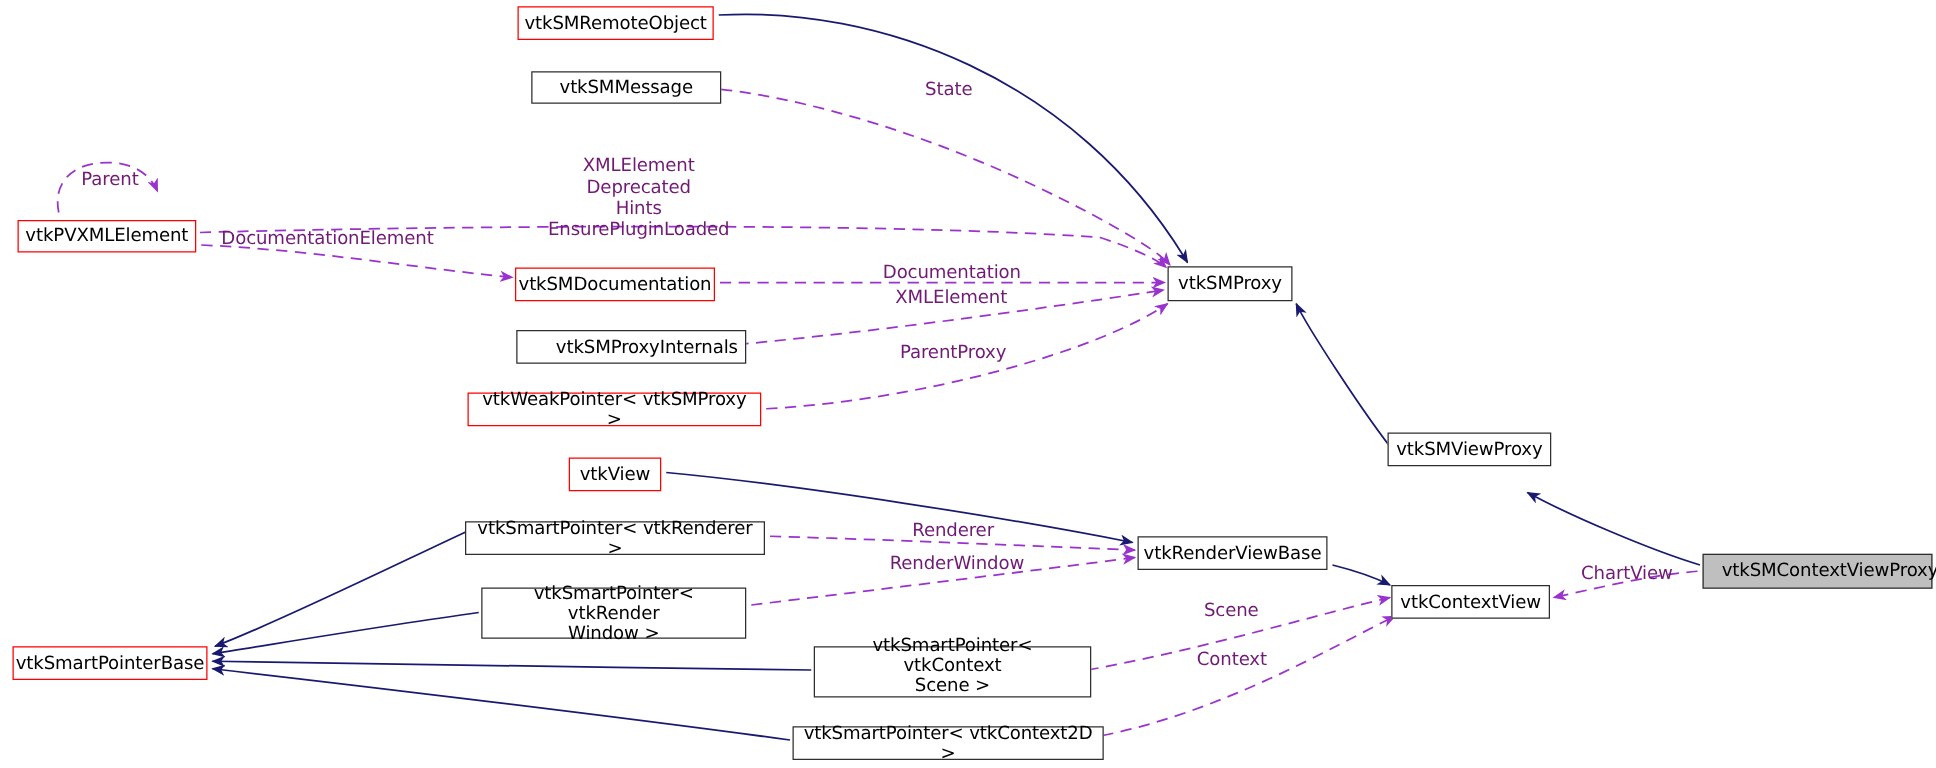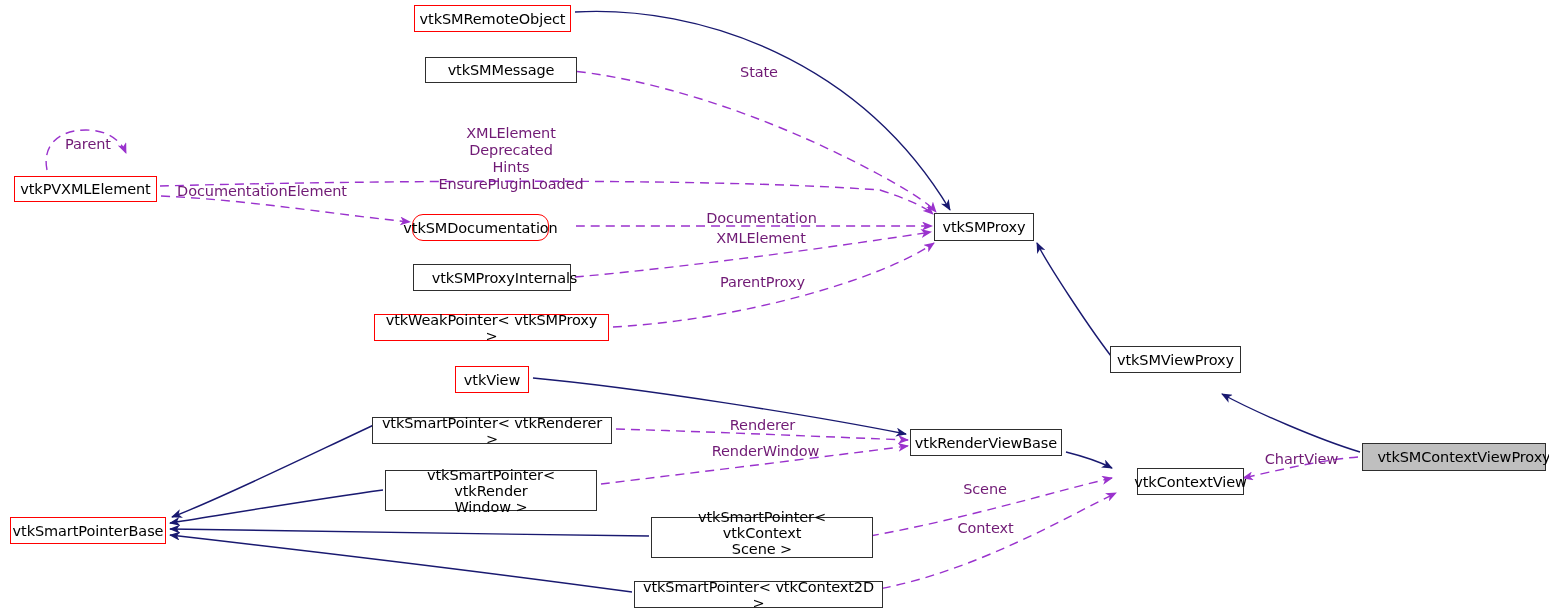--- a/index.html
+++ b/index.html
@@ -102,30 +102,30 @@
         <path d="M 870,536 C 960,520 1060,490 1112,478" fill="none" stroke="#9a32cd" stroke-width="1.4" stroke-dasharray="9,6" marker-end="url(#arrow-use)"></path>
         <path d="M 867,591 C 970,575 1070,515 1116,493" fill="none" stroke="#9a32cd" stroke-width="1.4" stroke-dasharray="9,6" marker-end="url(#arrow-use)"></path>
         <path d="M 1358,457 C 1320,460 1280,470 1243,478" fill="none" stroke="#9a32cd" stroke-width="1.4" stroke-dasharray="9,6" marker-end="url(#arrow-use)"></path>
       </g>
   </svg>
 
   <div id="node-layer">
       <div class="node-box red" style="left: 414px; top: 5px; width: 157px; height: 27px;"><span class="node-label">vtkSMRemoteObject</span></div>
       <div class="node-box" style="left: 425px; top: 57px; width: 152px; height: 26px;"><span class="node-label">vtkSMMessage</span></div>
       <div class="node-box red" style="left: 14px; top: 176px; width: 143px; height: 26px;"><span class="node-label">vtkPVXMLElement</span></div>
-      <div class="node-box red" style="left: 412px; top: 214px; width: 137px; height: 27px; border-radius: 11px;"><span class="node-label">vtkSMDocumentation</span></div>
+      <div class="node-box red" style="left: 412px; top: 214px; width: 160px; height: 27px;"><span class="node-label">vtkSMDocumentation</span></div>
       <div class="node-box" style="left: 934px; top: 213px; width: 100px; height: 28px;"><span class="node-label">vtkSMProxy</span></div>
-      <div class="node-box" style="left: 413px; top: 264px; width: 158px; height: 27px; padding-left: 25px;"><span class="node-label">vtkSMProxyInternals</span></div>
+      <div class="node-box" style="left: 413px; top: 264px; width: 184px; height: 27px; padding-left: 25px;"><span class="node-label">vtkSMProxyInternals</span></div>
       <div class="node-box red" style="left: 374px; top: 314px; width: 235px; height: 27px;"><span class="node-label">vtkWeakPointer&lt; vtkSMProxy &gt;</span></div>
       <div class="node-box red" style="left: 455px; top: 366px; width: 74px; height: 27px;"><span class="node-label">vtkView</span></div>
       <div class="node-box" style="left: 1110px; top: 346px; width: 131px; height: 27px;"><span class="node-label">vtkSMViewProxy</span></div>
       <div class="node-box" style="left: 372px; top: 417px; width: 240px; height: 27px;"><span class="node-label">vtkSmartPointer&lt; vtkRenderer &gt;</span></div>
       <div class="node-box" style="left: 910px; top: 429px; width: 152px; height: 27px;"><span class="node-label">vtkRenderViewBase</span></div>
       <div class="node-box highlight" style="left: 1362px; top: 443px; width: 184px; height: 28px; padding-left: 20px;"><span class="node-label">vtkSMContextViewProxy</span></div>
-      <div class="node-box" style="left: 1113px; top: 468px; width: 107px; height: 27px; margin-left: 24px;"><span class="node-label">vtkContextView</span></div>
+      <div class="node-box" style="left: 1113px; top: 468px; width: 127px; height: 27px;"><span class="node-label">vtkContextView</span></div>
       <div class="node-box" style="left: 385px; top: 470px; width: 212px; height: 41px;"><span class="node-label">vtkSmartPointer&lt; vtkRender
 Window &gt;</span></div>
       <div class="node-box red" style="left: 10px; top: 517px; width: 156px; height: 27px;"><span class="node-label">vtkSmartPointerBase</span></div>
       <div class="node-box" style="left: 651px; top: 517px; width: 222px; height: 41px; align-items: flex-end;"><span class="node-label">vtkSmartPointer&lt; vtkContext
 Scene &gt;</span></div>
       <div class="node-box" style="left: 634px; top: 581px; width: 249px; height: 27px;"><span class="node-label">vtkSmartPointer&lt; vtkContext2D &gt;</span></div>
     </div>
   <div id="label-layer">
       <div class="edge-label" style="left: 709px; top: 64px; width: 100px;">State</div>
       <div class="edge-label" style="left: 38px; top: 136px; width: 100px;">Parent</div>

